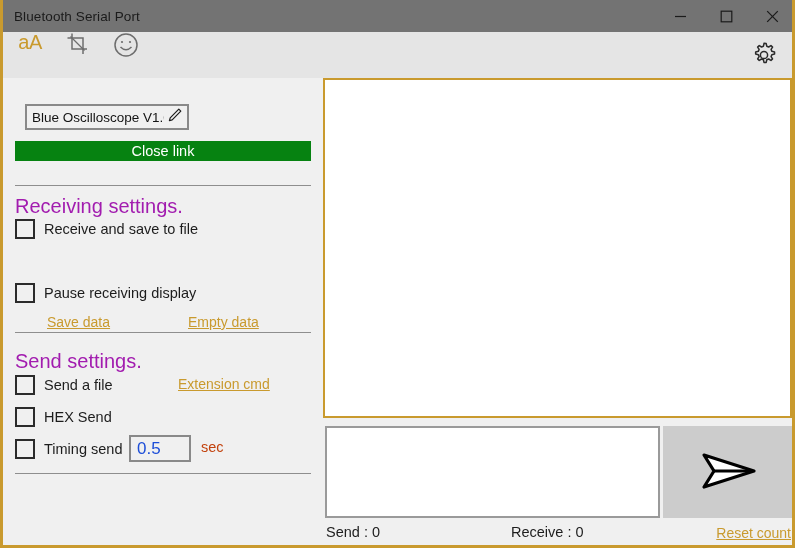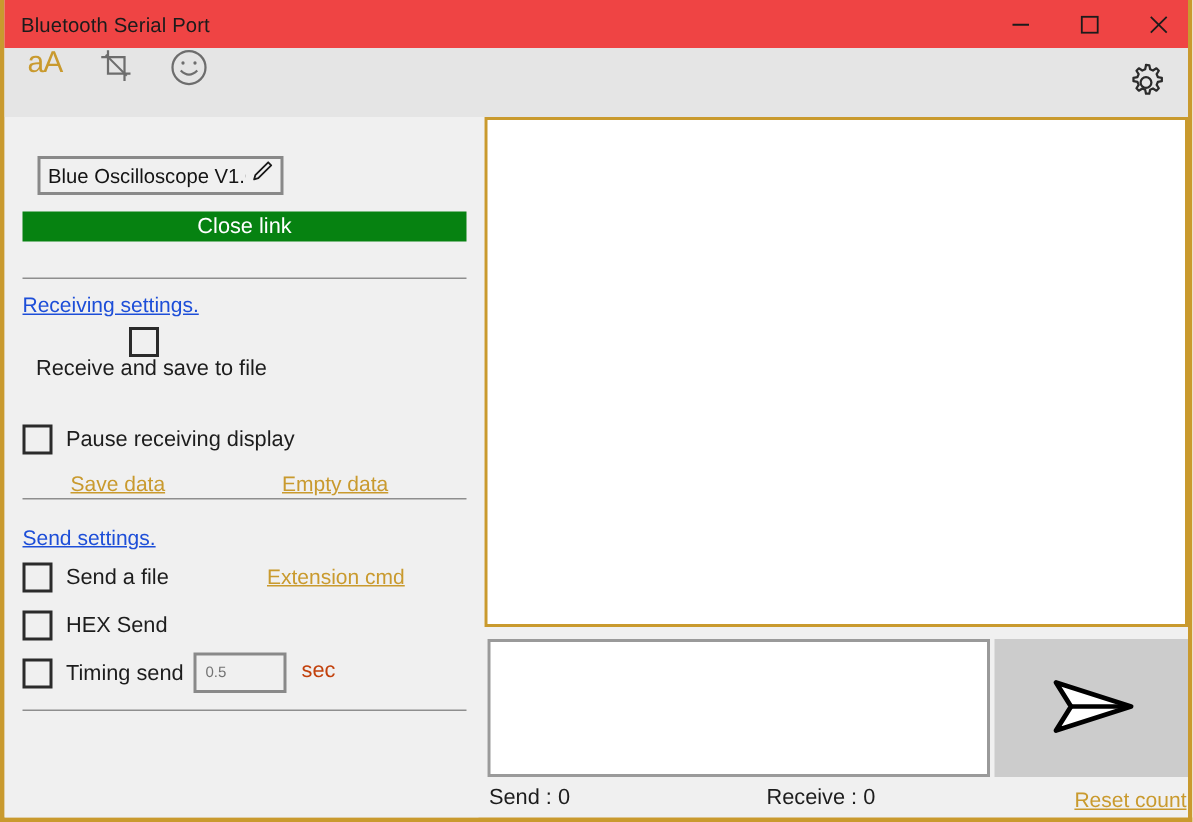--- a/index.html
+++ b/index.html
@@ -22,21 +22,21 @@
     border-bottom: 3px solid #c99a2e;
   }
 
   
   .titlebar {
     position: absolute;
     left: -3px;
     top: 0;
     width: 795px;
     height: 32px;
-    background: #ef4444;
+    background: #737373;
     display: flex;
     align-items: center;
   }
   .title-text {
     margin-left: 14px;
     font-size: 13.5px;
     color: #1b1b1b;
     letter-spacing: 0.1px;
     white-space: nowrap;
   }
@@ -155,23 +155,22 @@
     height: 1px;
     background: #8e8e8e;
   }
   .hsep.s1 { top: 107px; }
   .hsep.s2 { top: 254px; }
   .hsep.s3 { top: 395px; }
 
   .sect-title {
     position: absolute;
     left: 12px;
-    font-size: 14px;
-    color: #1d4ed8;
-    text-decoration: underline;
+    font-size: 20px;
+    color: #a21caf;
   }
   .sect-title.recv { top: 117px; }
   .sect-title.send { top: 272px; }
 
   .cbrow {
     position: absolute;
     left: 12px;
     display: flex;
     align-items: center;
     height: 22px;
@@ -183,21 +182,21 @@
     background: #f0f0f0;
     box-sizing: border-box;
     flex: none;
   }
   .cblabel {
     margin-left: 9px;
     font-size: 14.5px;
     color: #1d1d1d;
     white-space: nowrap;
   }
-  .cbrow.r1 { top: 140px; flex-direction: column; }
+  .cbrow.r1 { top: 140px; }
   .cbrow.r2 { top: 172px; }
   .cbrow.r3 { top: 204px; }
   .cbrow.s1 { top: 296px; }
   .cbrow.s2 { top: 328px; }
   .cbrow.s3 { top: 360px; }
 
   .goldlink {
     position: absolute;
     font-size: 14px;
     color: #c99a2e;
@@ -216,22 +215,22 @@
     width: 62px;
     height: 27px;
     border: 2px solid #898989;
     background: #f0f0f0;
     box-sizing: border-box;
     display: flex;
     align-items: center;
     padding-left: 6px;
   }
   .timing-value {
-    font-size: 10px;
-    color: #737373;
+    font-size: 17px;
+    color: #1d4ed8;
   }
   .sec-label {
     position: absolute;
     left: 198px;
     top: 361px;
     font-size: 14.5px;
     color: #c2410c;
   }
 
   

